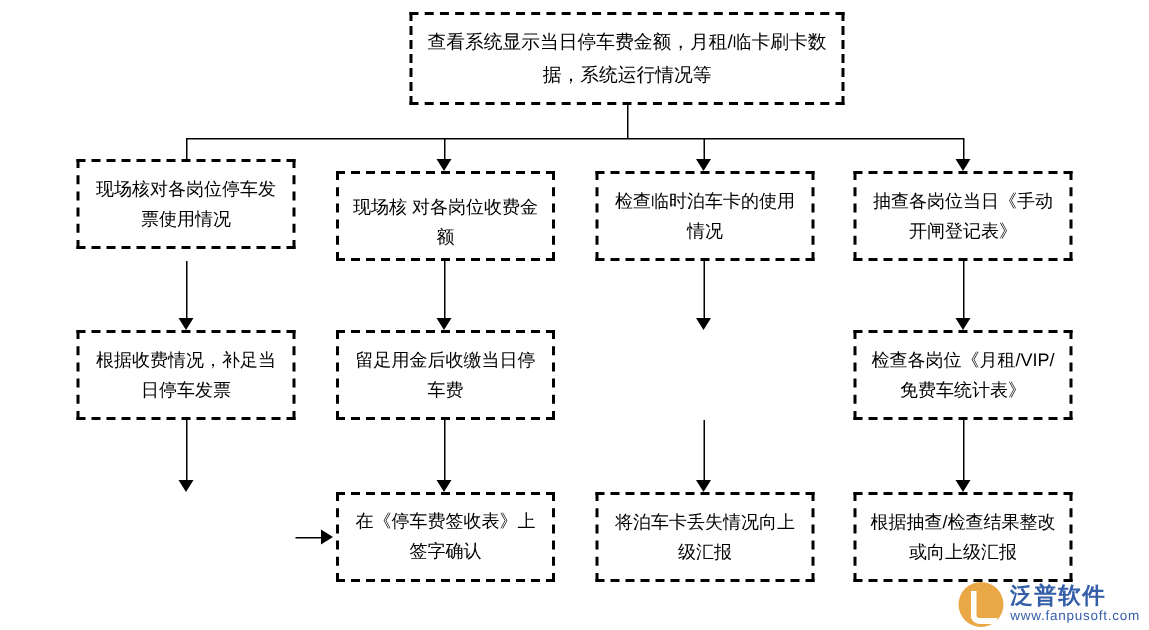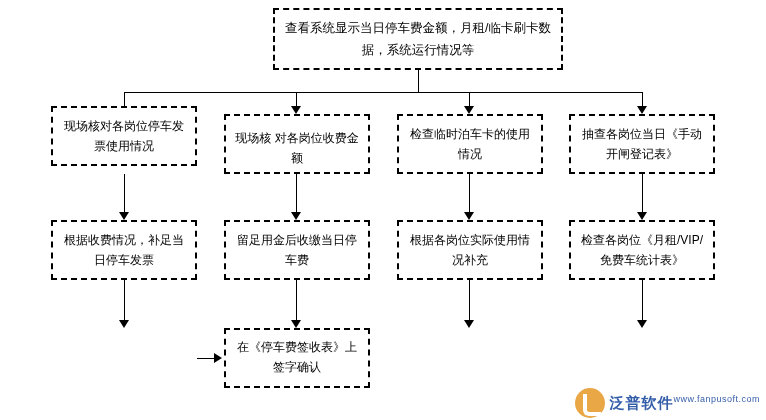--- a/index.html
+++ b/index.html
@@ -89,20 +89,21 @@
     left: 8px;
     top: 6px;
     width: 14px;
     height: 18px;
     border-left: 4px solid #ffffff;
     border-bottom: 4px solid #ffffff;
     border-radius: 0 0 0 6px;
   }
   #wm-text {
     display: flex;
+    flex-direction: column;
     line-height: 1.1;
   }
   #wm-name {
     font-size: 15px;
     font-weight: bold;
     color: #2b56a5;
     letter-spacing: 1px;
   }
   #wm-url {
     font-size: 9px;
@@ -161,36 +162,39 @@
   </div>
 
   <div class="hline" style="left:197px; top:358px; width:19px;"></div>
   <div class="arrow-right" style="left:214px; top:353px;"></div>
 
   <div class="node" style="left:397px; top:114px; width:146px; height:60px;justify-content:center;">
     <span>检查临时泊车卡的使用情况</span>
   </div>
   <div class="vline" style="left:469px; top:174px; height:40px;"></div>
   <div class="arrow-down" style="left:464px; top:212px;"></div>
-  <div class="node" style="left:397px; top:220px; width:146px; height:60px;">
-    <span>根据各岗位实际使用情况补充</span>
-  </div>
   <div class="vline" style="left:469px; top:280px; height:42px;"></div>
   <div class="arrow-down" style="left:464px; top:320px;"></div>
+  <div class="node" style="left:397px; top:328px; width:146px; height:60px;">
+    <span>将泊车卡丢失情况向上级汇报</span>
+  </div>
 
   <div class="node" style="left:569px; top:114px; width:146px; height:60px;justify-content:center;">
     <span>抽查各岗位当日《手动开闸登记表》</span>
   </div>
   <div class="vline" style="left:642px; top:174px; height:40px;"></div>
   <div class="arrow-down" style="left:637px; top:212px;"></div>
   <div class="node" style="left:569px; top:220px; width:146px; height:60px;">
     <span>检查各岗位《月租/VIP/免费车统计表》</span>
   </div>
   <div class="vline" style="left:642px; top:280px; height:42px;"></div>
   <div class="arrow-down" style="left:637px; top:320px;"></div>
+  <div class="node" style="left:569px; top:328px; width:146px; height:60px;">
+    <span>根据抽查/检查结果整改或向上级汇报</span>
+  </div>
 
   <div id="watermark">
     <div id="wm-mark"></div>
     <div id="wm-text">
       <div id="wm-name">泛普软件</div>
       <div id="wm-url">www.fanpusoft.com</div>
     </div>
   </div>
 
 </div>

